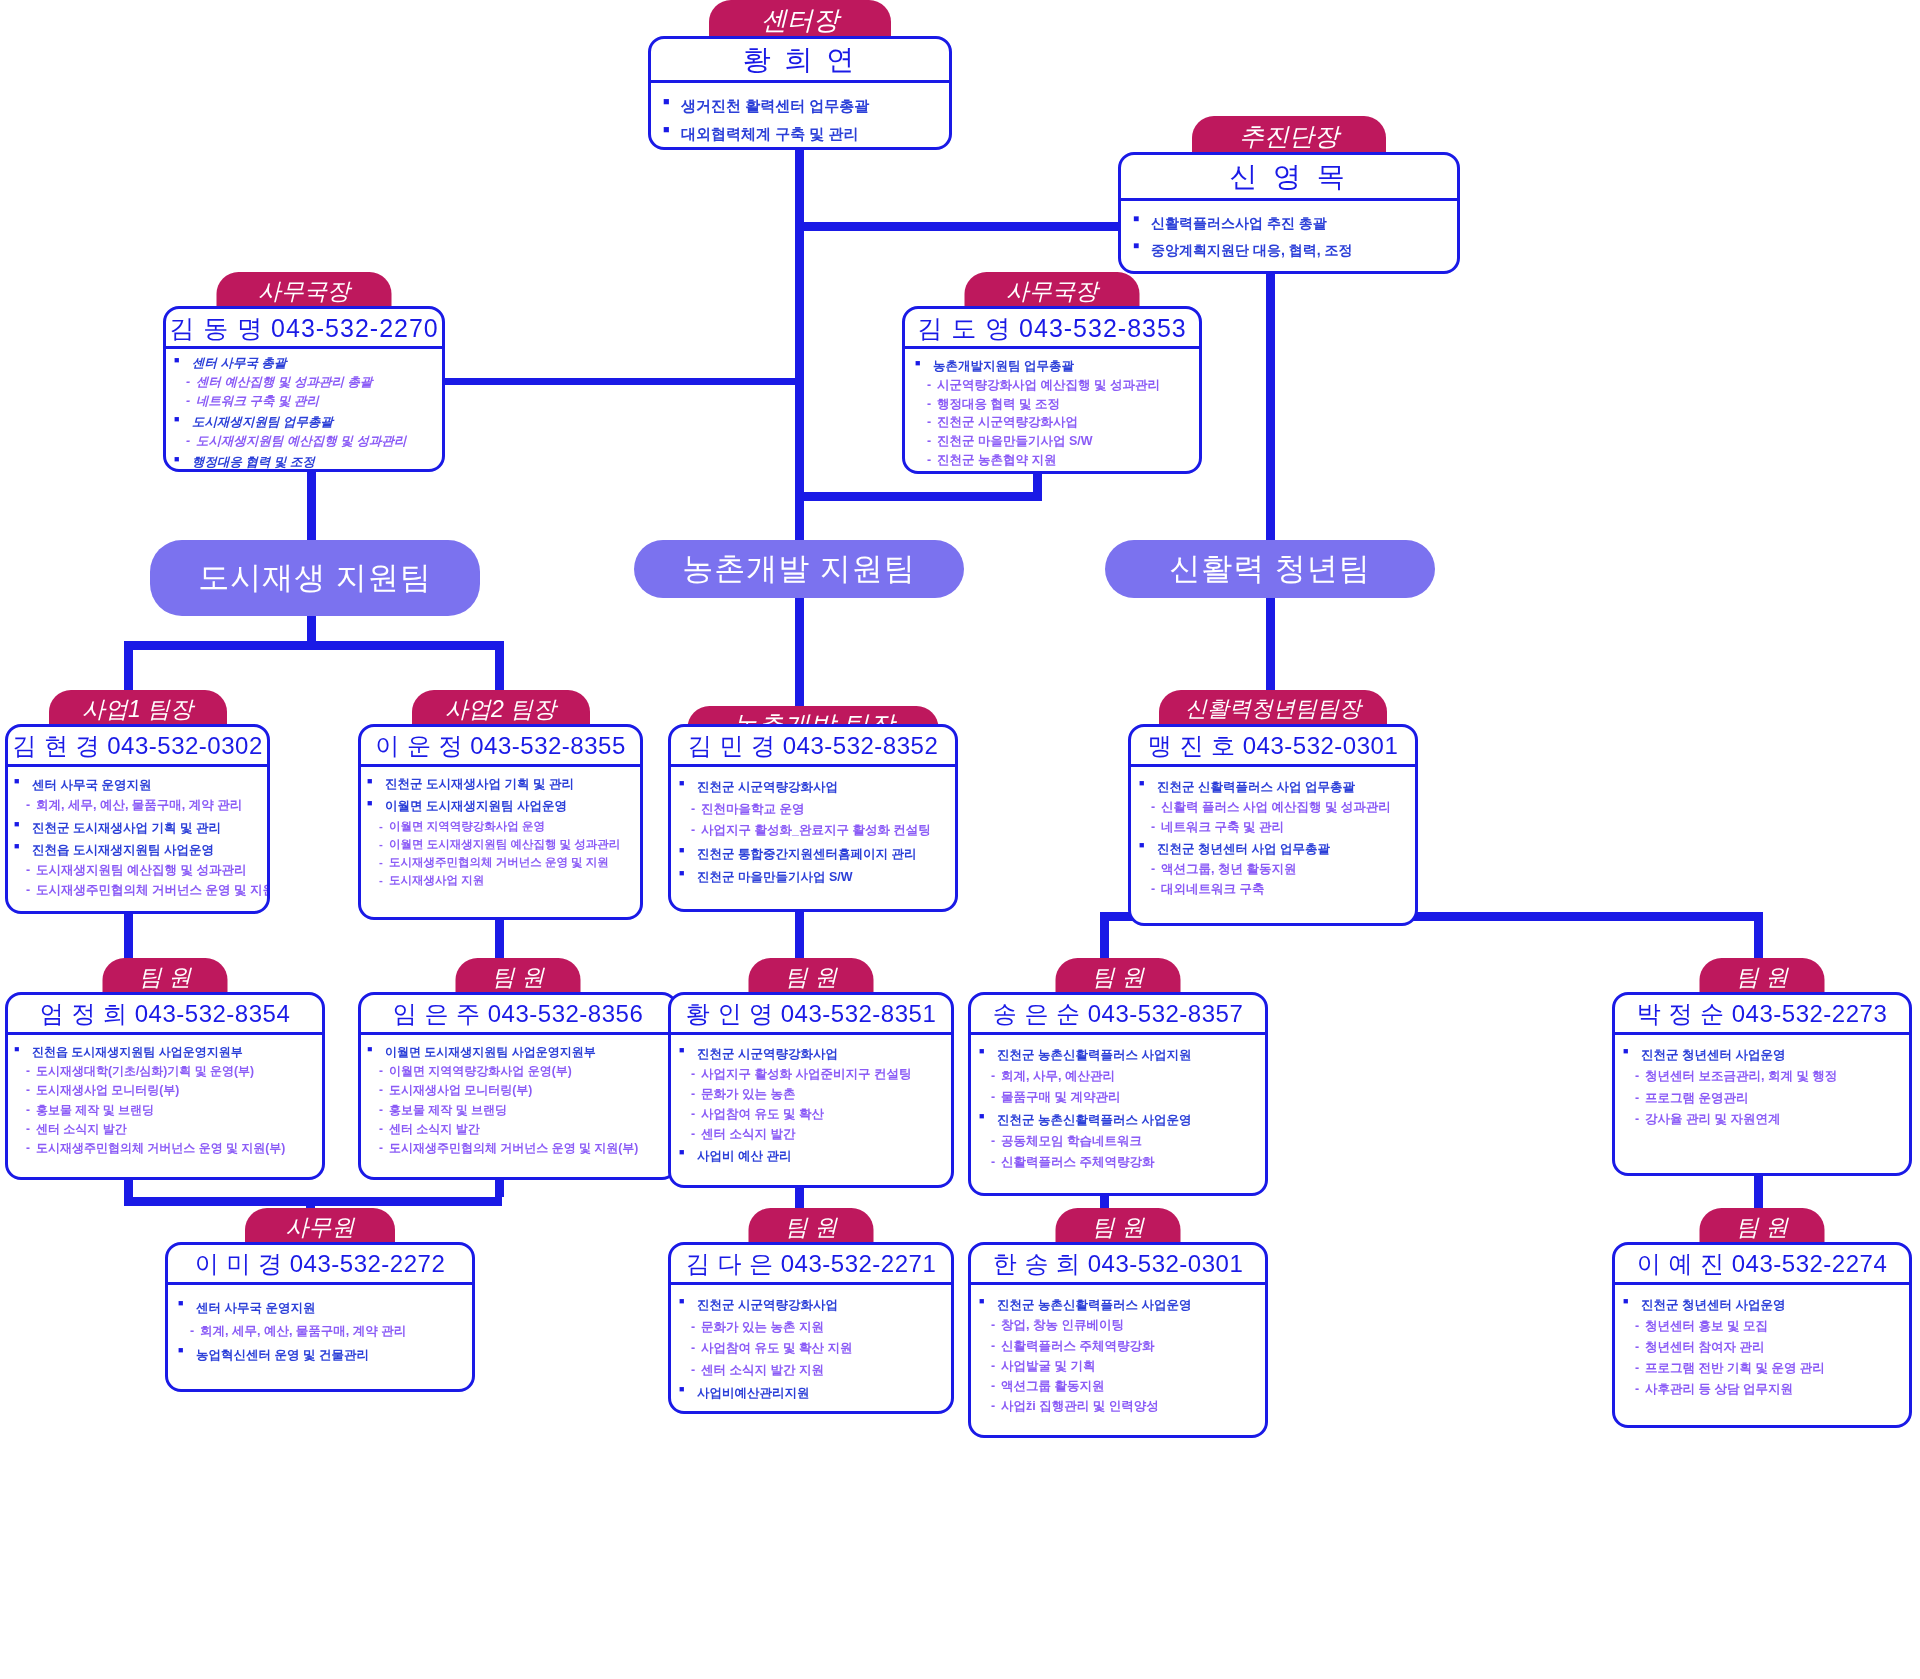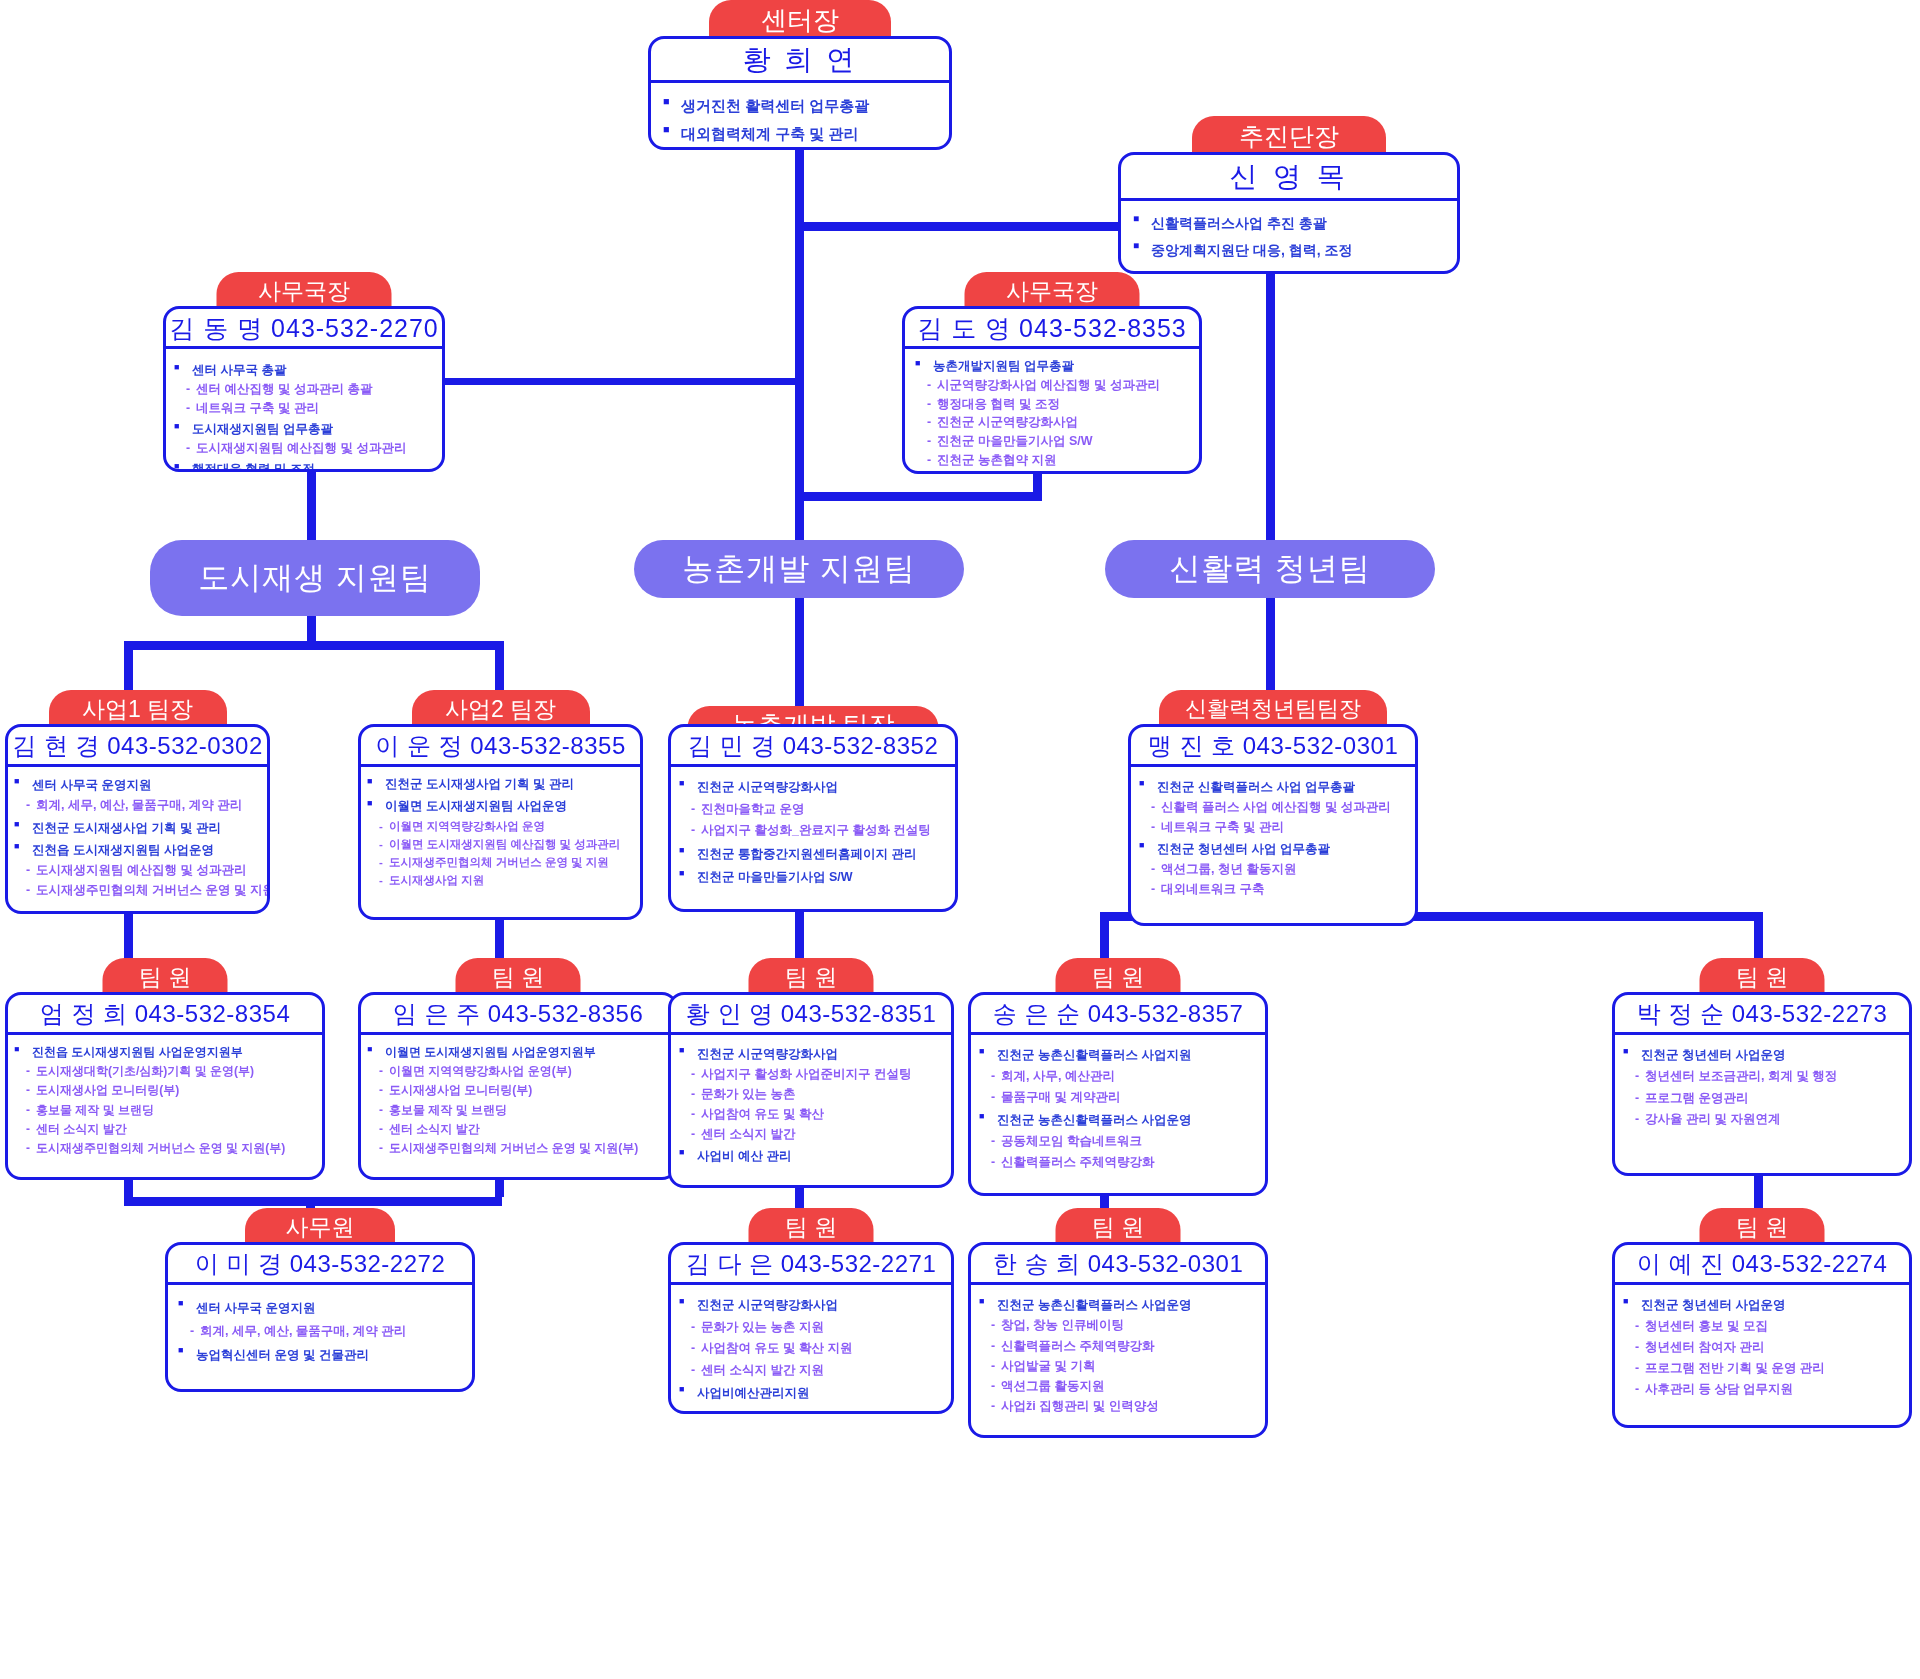--- a/index.html
+++ b/index.html
@@ -22,27 +22,28 @@
     background: #1a1ae6;
   }
   
   .card {
     position: absolute;
   }
   .card .tab {
     position: absolute;
     left: 50%;
     transform: translateX(-50%);
-    background: #ef4444;
+    background: #be185d;
     color: #ffffff;
     border-radius: 22px 22px 0 0;
     text-align: center;
     white-space: nowrap;
     font-weight: 400;
     z-index: 1;
+    font-style: italic;
   }
   .card .body {
     position: absolute;
     left: 0; right: 0;
     background: #ffffff;
     border: 3px solid #1a1ae6;
     border-radius: 16px;
     z-index: 2;
     overflow: hidden;
   }
@@ -182,21 +183,21 @@
           <li class="b">중앙계획지원단 대응, 협력, 조정</li>
         </ul>
       </div>
     </div>
   </div>
 
   <div class="card" style="left:163px; top:272px; width:282px;">
     <div class="tab" style="top:0px; width:175px; height:44px; line-height:38px; font-size:23px;"><span>사무국장</span></div>
     <div class="body" style="top:34px; height:166px;">
       <div class="namebar" style="font-size:25px; line-height:38px; height:40px; letter-spacing:1px;"><span>김 동 명 043-532-2270</span></div>
-      <div class="details" style="padding:10px 6px 4px 8px;">
+      <div class="details" style="padding:3px 6px 4px 8px;font-style:italic;">
         <ul class="blist" style="font-size:12.5px; line-height:1.52;">
           <li class="b">센터 사무국 총괄</li>
           <li class="s">센터 예산집행 및 성과관리 총괄</li>
           <li class="s">네트워크 구축 및 관리</li>
           <li class="b">도시재생지원팀 업무총괄</li>
           <li class="s">도시재생지원팀 예산집행 및 성과관리</li>
           <li class="b">행정대응 협력 및 조정</li>
         </ul>
       </div>
     </div>

